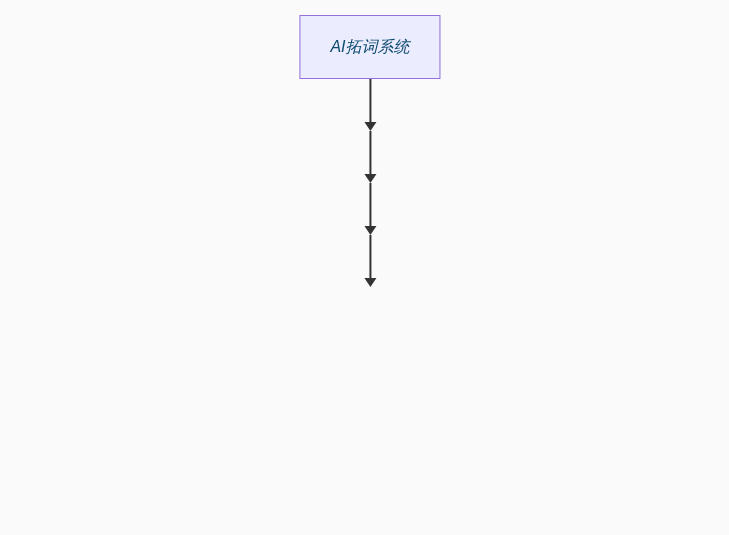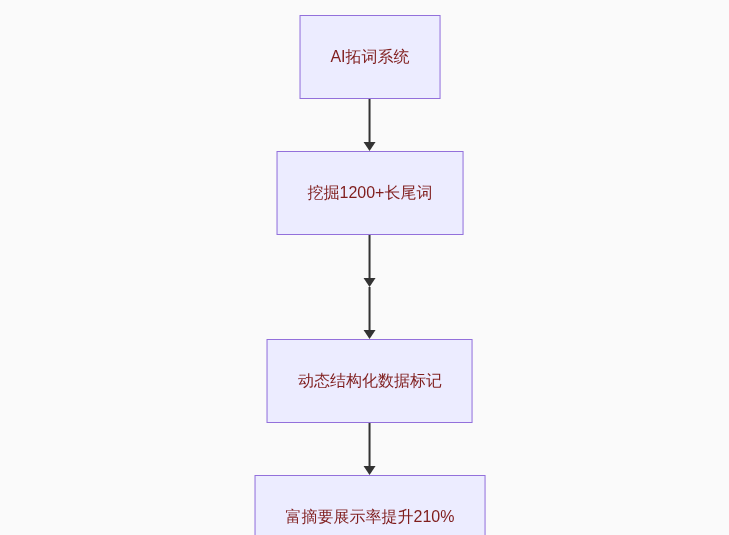--- a/index.html
+++ b/index.html
@@ -24,31 +24,32 @@
     left: 370px;
     top: 15px;
     transform: translateX(-50%);
     display: flex;
     flex-direction: column;
     align-items: center;
   }
   .node {
     box-sizing: border-box;
     min-height: 56px;
-    padding: 30px 30px;
+    padding: 20px 30px;
     background: #ececff;
     border: 1px solid #9370db;
-    color: #7f1d1d;
+    color: #0c4a6e;
     font-size: 16px;
     line-height: 22px;
     text-align: center;
     white-space: nowrap;
     display: flex;
     align-items: center;
     justify-content: center;
+    font-style: italic;
   }
   .arrow {
     height: 52px;
     display: flex;
     flex-direction: column;
     align-items: center;
   }
   .arrow .line {
     flex: 1 1 auto;
     width: 2px;
@@ -70,42 +71,33 @@
 
     <div class="node">
       <span>AI拓词系统</span>
     </div>
 
     <div class="arrow">
       <div class="line"></div>
       <div class="head"></div>
     </div>
 
-    <div class="node">
-      <span>挖掘1200+长尾词</span>
-    </div>
 
     <div class="arrow">
       <div class="line"></div>
       <div class="head"></div>
     </div>
 
 
     <div class="arrow">
       <div class="line"></div>
       <div class="head"></div>
     </div>
 
-    <div class="node">
-      <span>动态结构化数据标记</span>
-    </div>
 
     <div class="arrow">
       <div class="line"></div>
       <div class="head"></div>
     </div>
 
-    <div class="node">
-      <span>富摘要展示率提升210%</span>
-    </div>
 
   </div>
 </div>
 
 </body></html>

